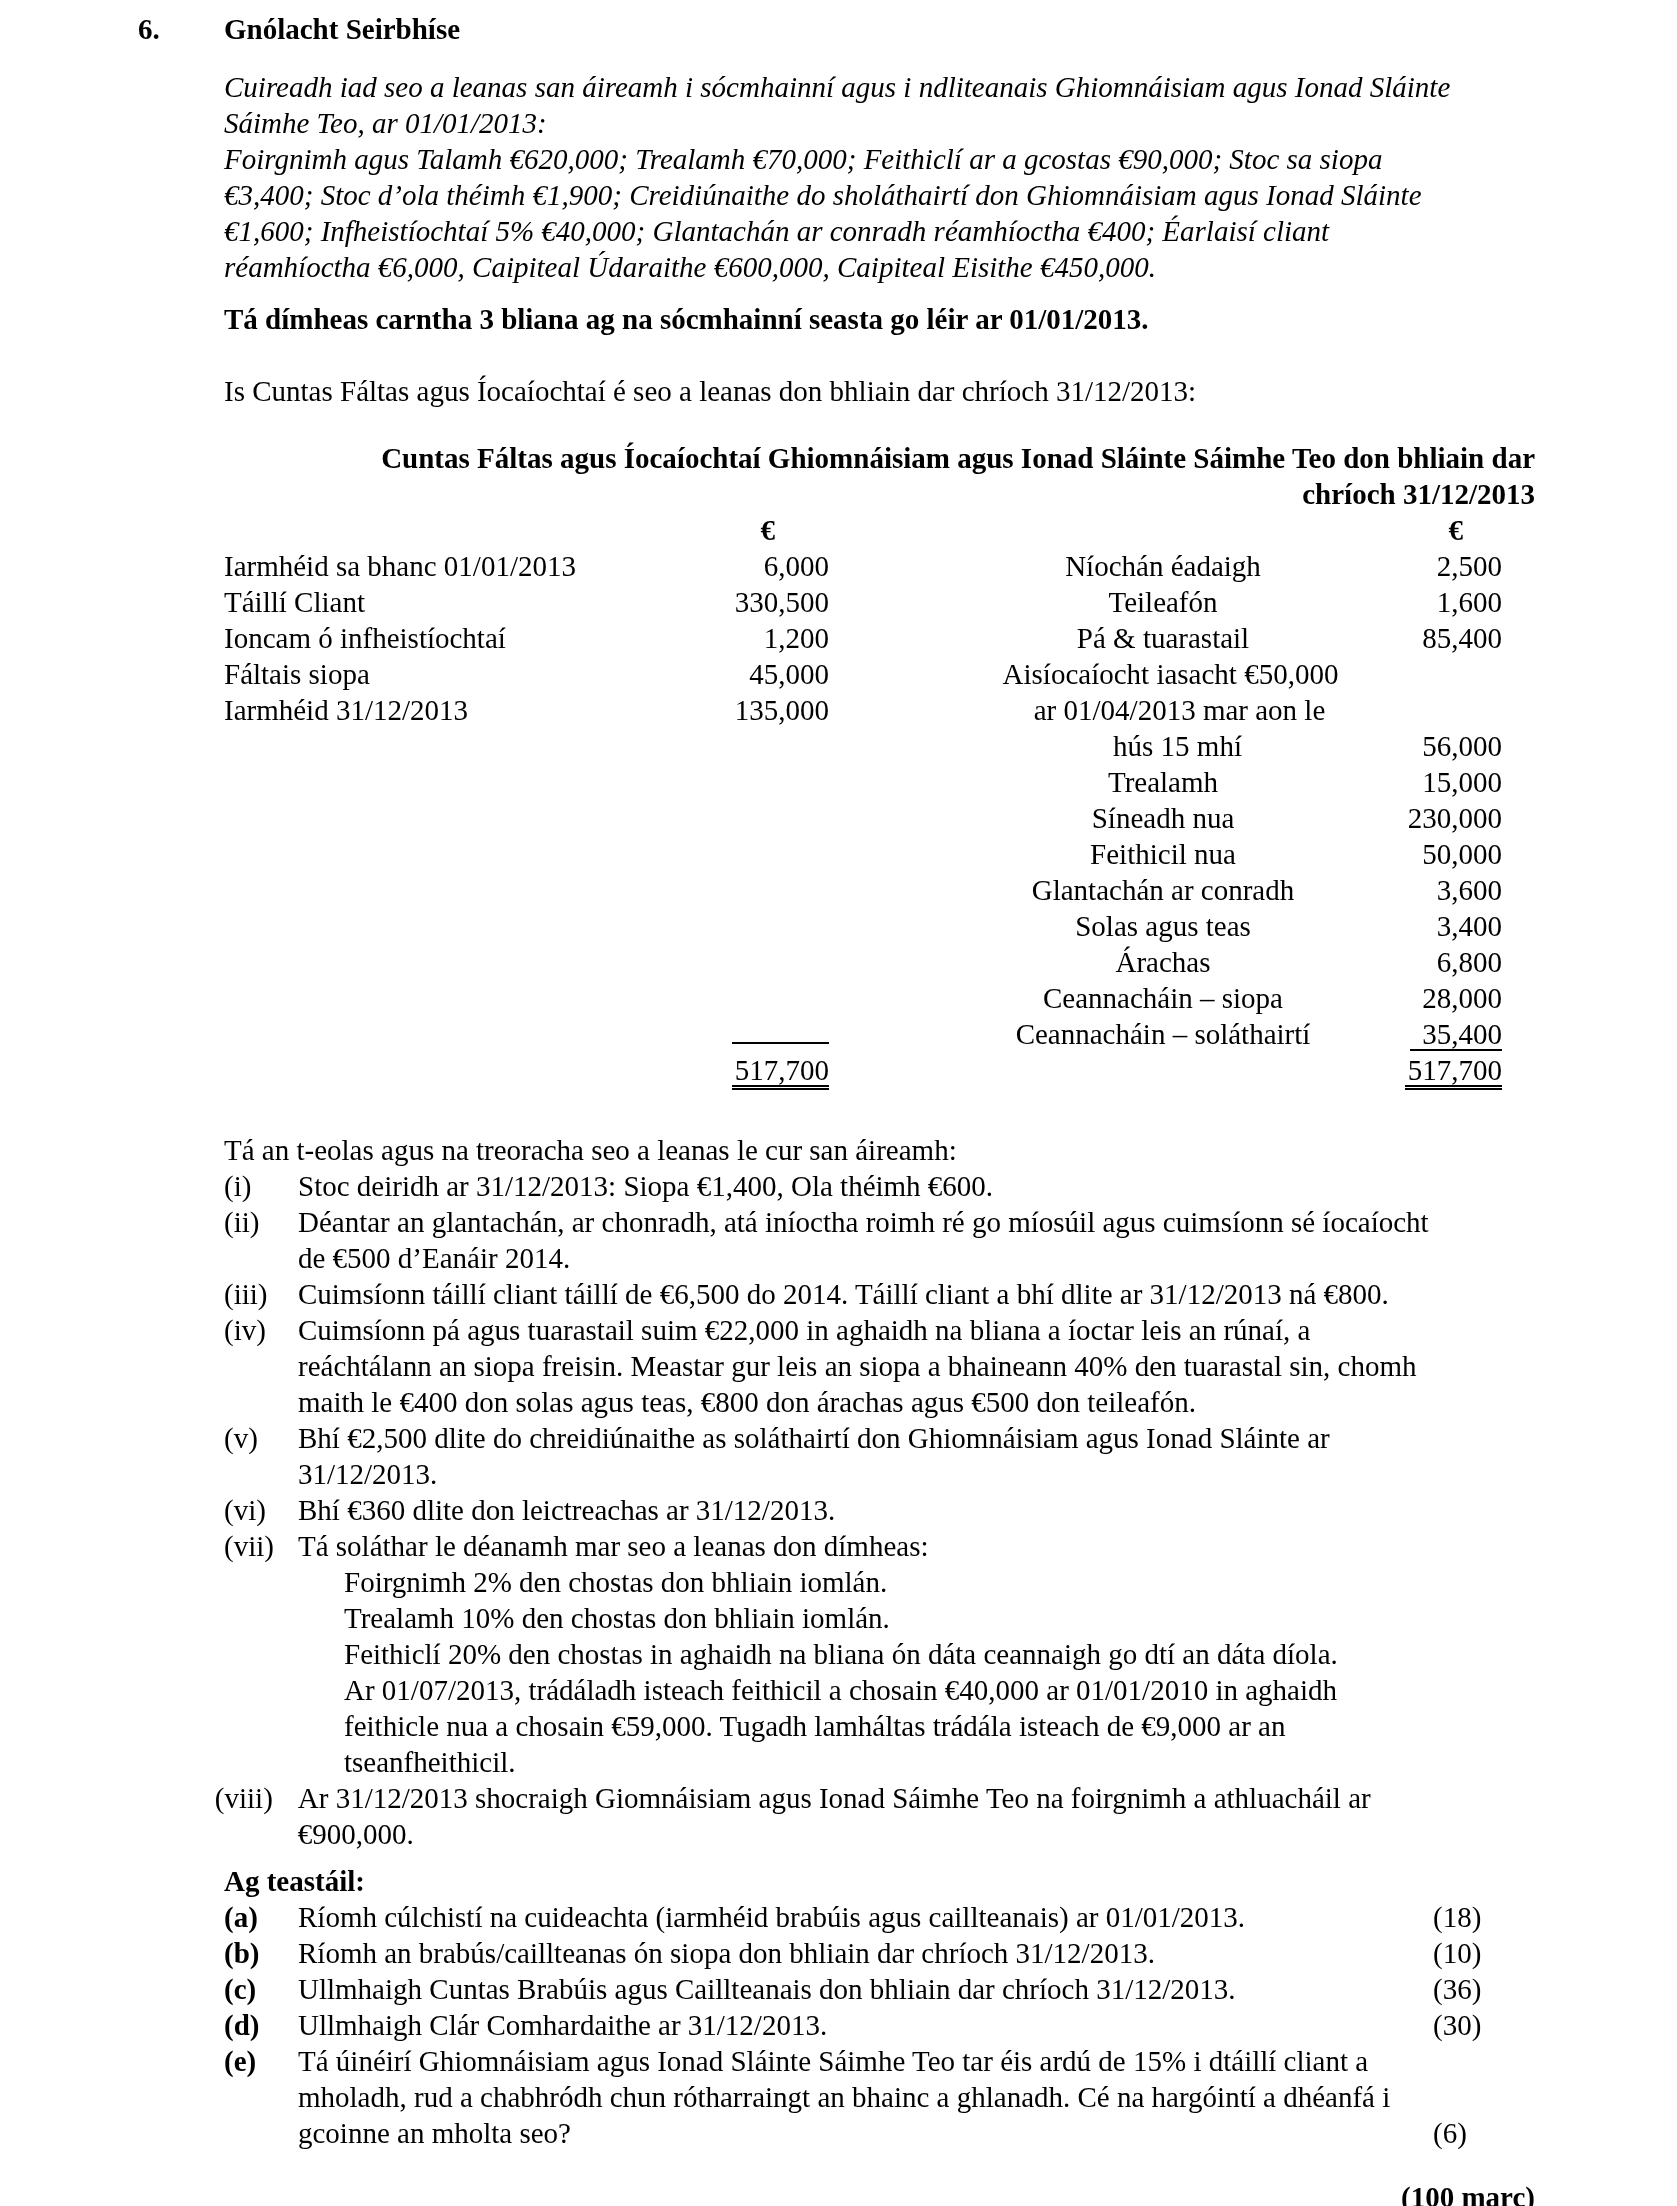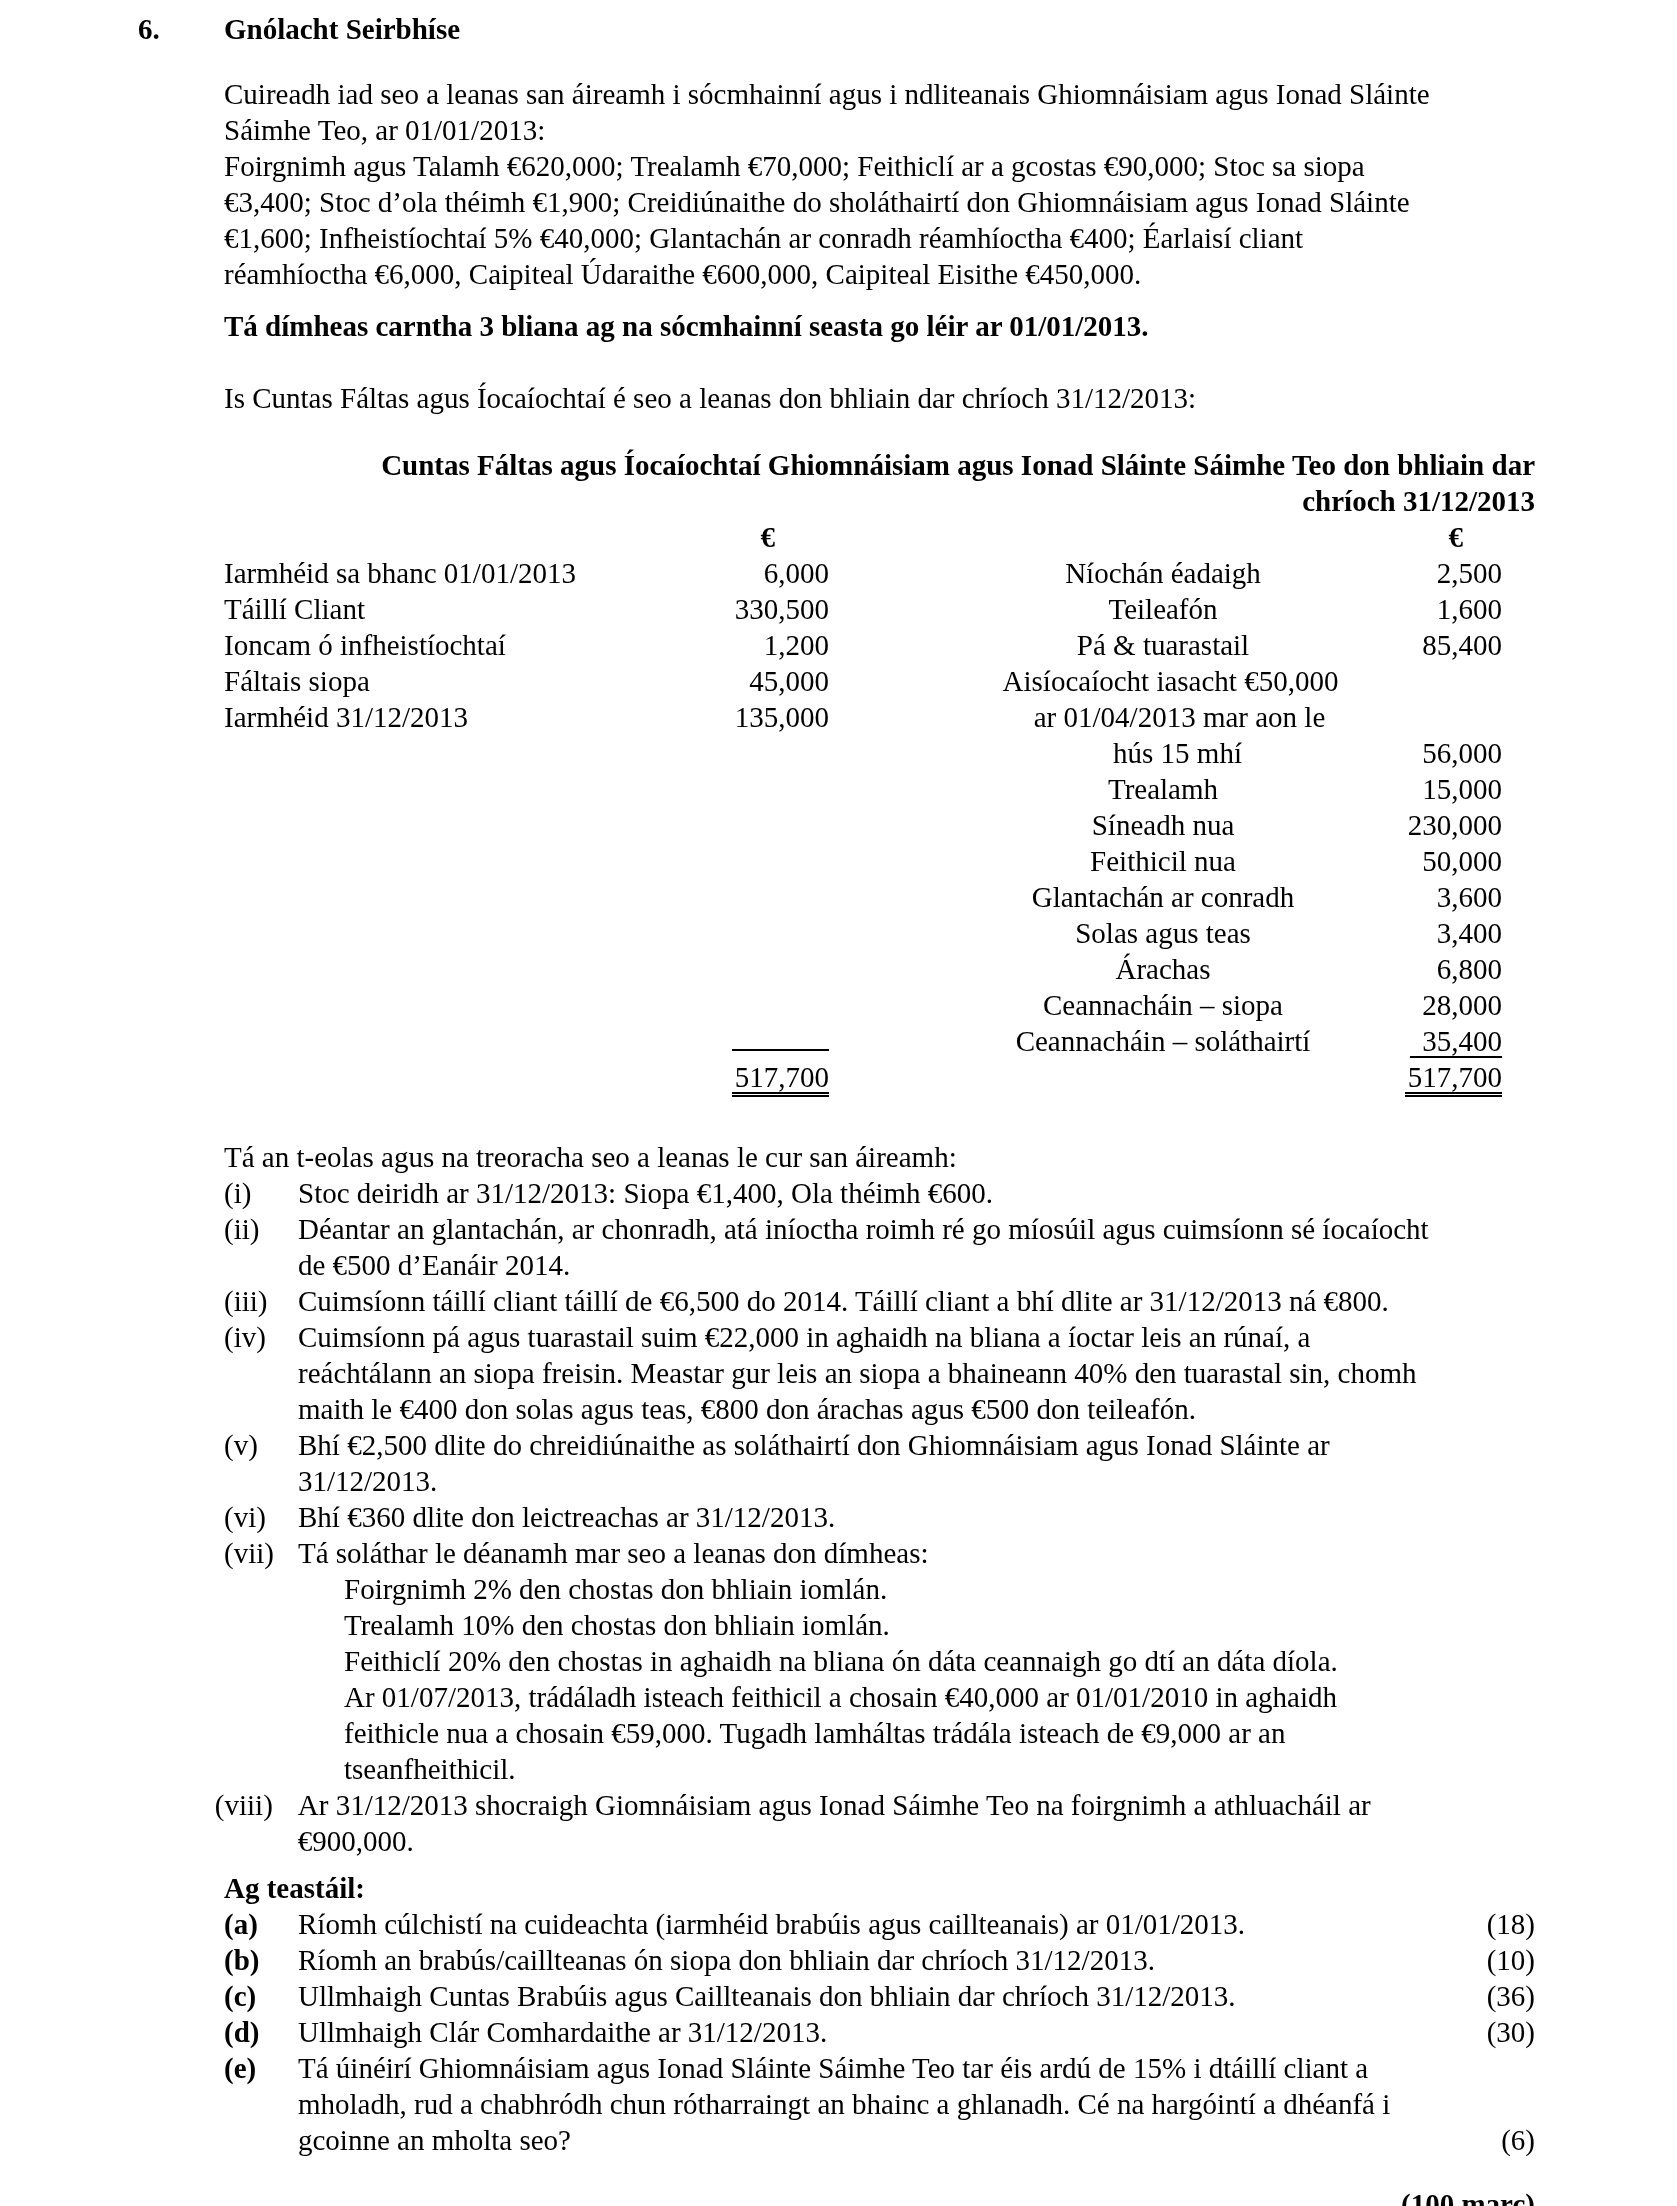--- a/index.html
+++ b/index.html
@@ -11,21 +11,21 @@
     line-height: 36px;
     position: relative;
     overflow: hidden;
   }
   .page { padding: 11px 0 0 138px; }
   .qrow { display: flex; }
   .qnum { width: 86px; flex: none; font-weight: bold; }
   .qtitle { font-weight: bold; }
   .body { margin-left: 86px; width: 1311px; }
   .preline { white-space: pre-line; }
-  .intro-para { margin-top: 29px; }
+  .intro-para { margin-top: 22px; font-style: italic; }
   .dep-note { margin-top: 15.7px; font-weight: bold; }
   .acct-intro { margin-top: 36px; }
   .acct-title { margin-top: 31px; font-weight: bold; text-align: right; white-space: pre-line; }
 
   .trow { display: flex; }
   .c1 { width: 397px; flex: none; }
   .c2 { width: 208px; flex: none; text-align: right; }
   .c3 { width: 546px; flex: none; padding-left: 122px; box-sizing: border-box; text-align: center; }
   .c4 { width: 127px; flex: none; text-align: right; }
   .eur-l { padding-right: 54px; box-sizing: border-box; font-weight: bold; }
@@ -40,21 +40,21 @@
   .notes-intro { margin-top: 42px; }
   .note, .req { display: flex; }
   .nmark { width: 74px; flex: none; }
   .nmark.wide { margin-left: -9.2px; width: 83px; }
   .ntext { white-space: pre-line; }
   .nsub { white-space: pre-line; padding-left: 46px; }
 
   .req-heading { margin-top: 11px; font-weight: bold; }
   .rmark { width: 74px; flex: none; font-weight: bold; }
   .rtext { white-space: pre-line; width: 1135px; flex: none; }
-  .rmarks { flex: 1; text-align: right; align-self: flex-end; }
+  .rmarks { flex: 1; text-align: left; align-self: flex-end; }
   .footer { margin-top: 28px; text-align: right; font-weight: bold; }
 </style>
 </head>
 <body>
 
 <div class="page">
 
   <div class="qrow">
     <span class="qnum">6.</span>
     <span class="qtitle">Gnólacht Seirbhíse</span>

